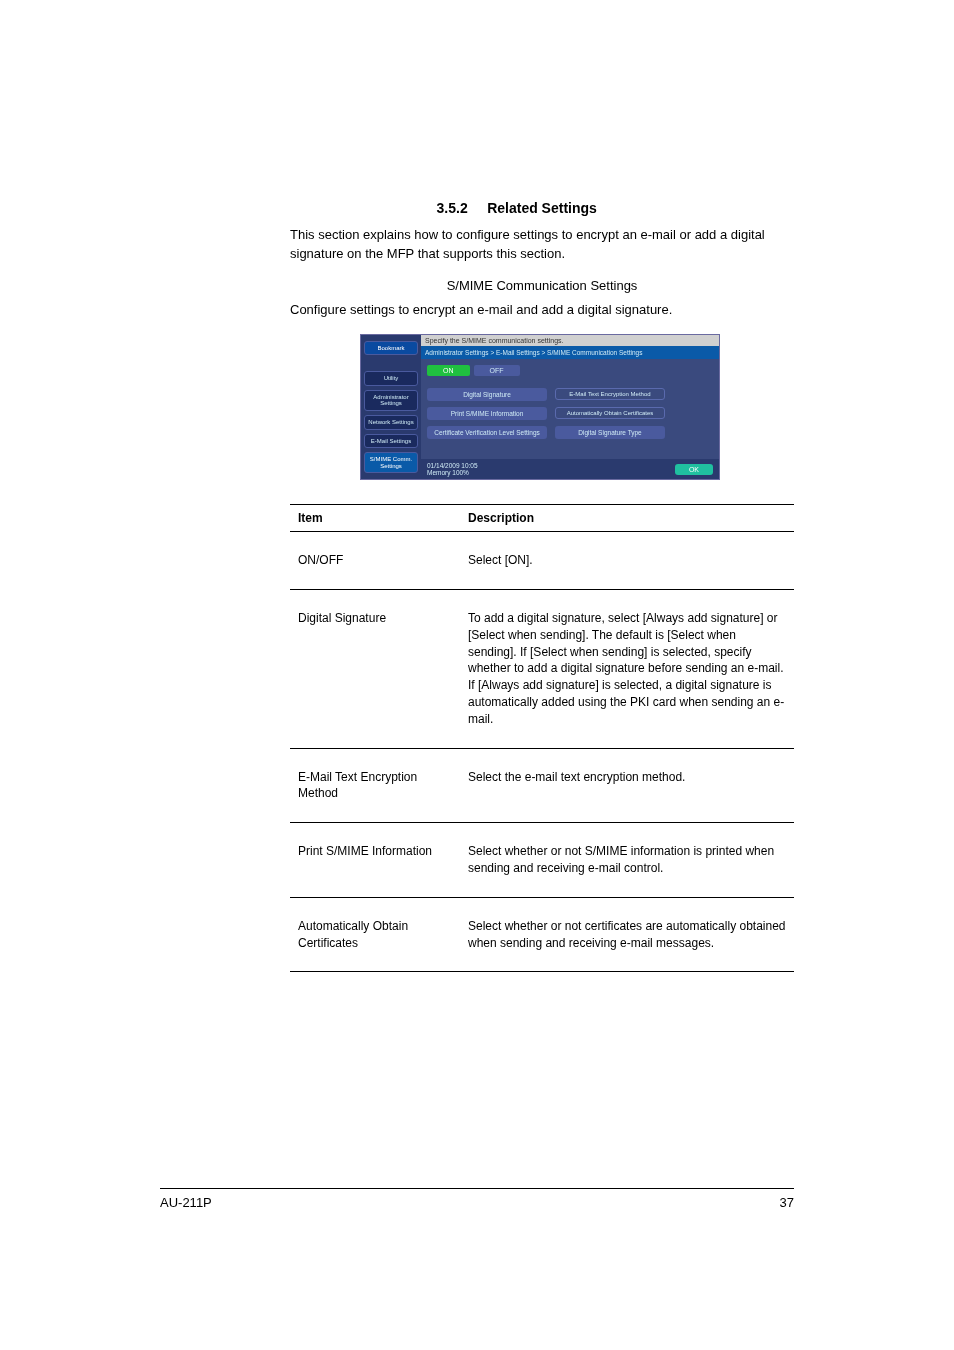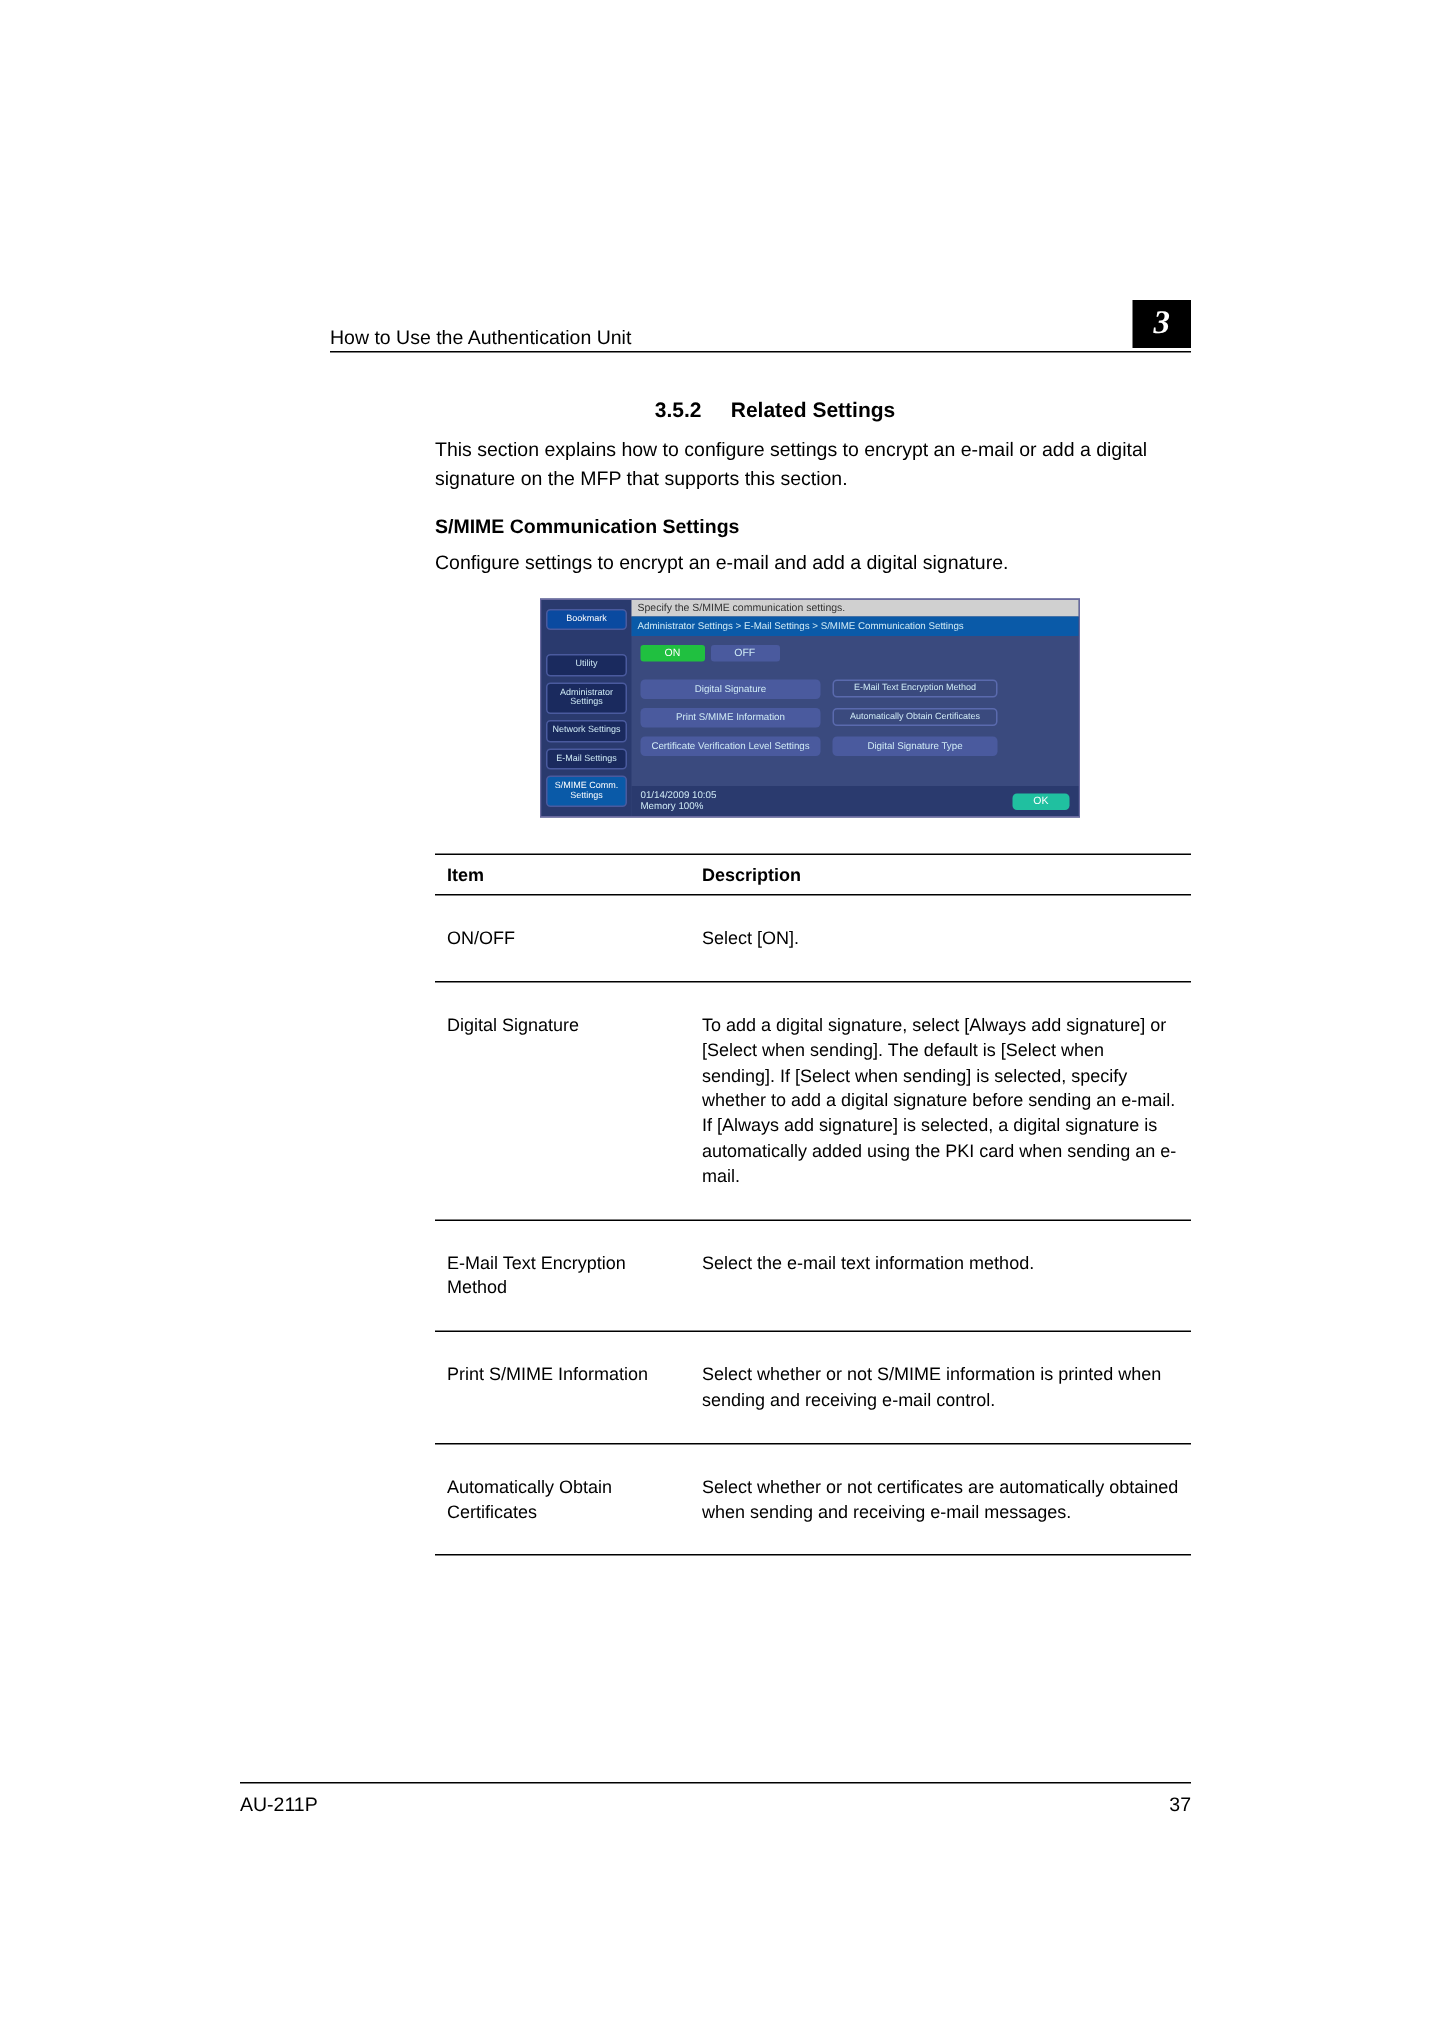--- a/index.html
+++ b/index.html
@@ -42,23 +42,24 @@
     }
     .section-heading .num { display:inline-block; width:70px; }
     .body-text {
       font-size: 13px;
       line-height: 1.45;
       margin-left: 70px;
       margin-bottom: 14px;
     }
     .sub-heading {
       font-size: 13px;
-      font-weight: bold;
+      font-weight: normal;
       margin-left: 70px;
       margin-bottom: 8px;
+      text-align: center;
     }
     .mfp-screenshot {
       margin-left: 140px;
       margin-bottom: 24px;
       width: 360px;
       border: 1px solid #6a6aa0;
       display: flex;
       font-size: 7px;
       color: #cfeaf5;
       background: #2a3a6e;
@@ -147,24 +148,20 @@
       display: flex;
       justify-content: space-between;
       font-size: 13px;
       padding-top: 6px;
     }
   </style>
 </head>
 <body>
 
 <div class="page">
-  <div class="header-line">
-    <span class="header-title">How to Use the Authentication Unit</span>
-    <span class="chapter-badge">3</span>
-  </div>
 
   <div class="section-heading">
     <span class="num">3.5.2</span><span>Related Settings</span>
   </div>
   <div class="body-text">This section explains how to configure settings to encrypt an e-mail or add a digital signature on the MFP that supports this section.</div>
 
   <div class="sub-heading">S/MIME Communication Settings</div>
   <div class="body-text">Configure settings to encrypt an e-mail and add a digital signature.</div>
 
   <div class="mfp-screenshot">
@@ -221,21 +218,21 @@
           <td>Select [ON].</td>
         </tr>
         <tr>
           <td>Digital Signature</td>
           <td>To add a digital signature, select [Always add signature] or [Select when sending]. The default is [Select when sending].
 If [Select when sending] is selected, specify whether to add a digital signature before sending an e-mail.
 If [Always add signature] is selected, a digital signature is automatically added using the PKI card when sending an e-mail.</td>
         </tr>
         <tr>
           <td>E-Mail Text Encryption Method</td>
-          <td>Select the e-mail text information method.</td>
+          <td>Select the e-mail text encryption method.</td>
         </tr>
         <tr>
           <td>Print S/MIME Information</td>
           <td>Select whether or not S/MIME information is printed when sending and receiving e-mail control.</td>
         </tr>
         <tr>
           <td>Automatically Obtain Certificates</td>
           <td>Select whether or not certificates are automatically obtained when sending and receiving e-mail messages.</td>
         </tr>
       </tbody>

